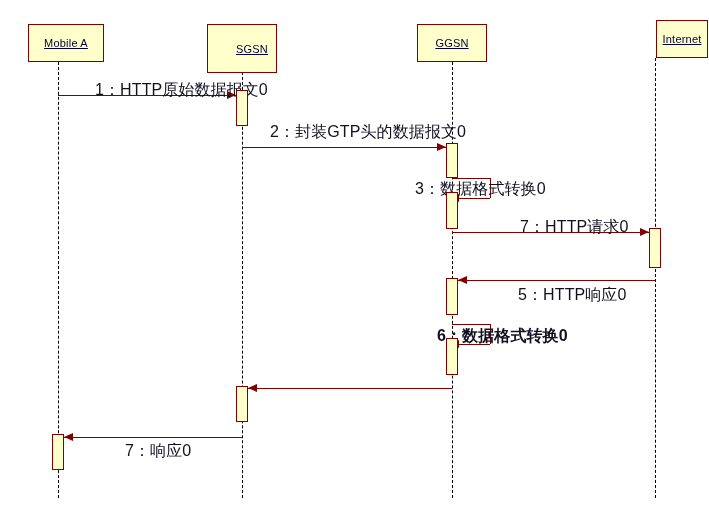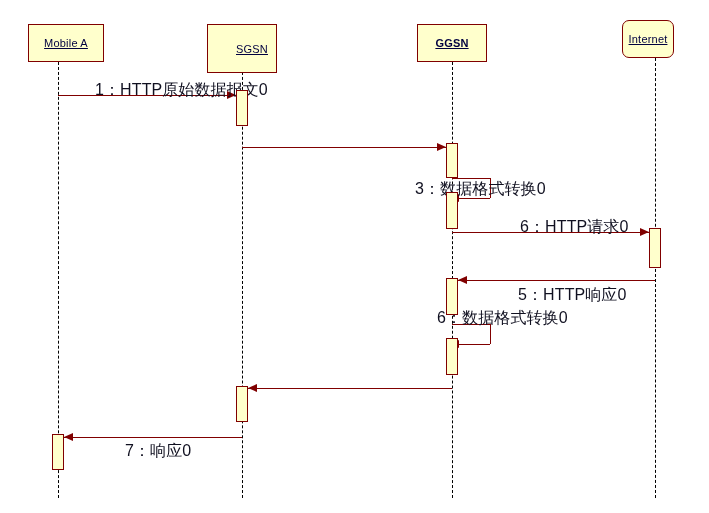--- a/index.html
+++ b/index.html
@@ -94,47 +94,48 @@
     <div class="lifeline" style="left: 58px; top: 62px; height: 436px;"></div>
     <div class="lifeline" style="left: 242px; top: 62px; height: 436px;"></div>
     <div class="lifeline" style="left: 452px; top: 62px; height: 436px;"></div>
     <div class="lifeline" style="left: 655px; top: 58px; height: 440px;"></div>
     <div class="actor-box" style="left: 28px; top: 24px; width: 76px; height: 38px;">
       <span class="actor-label">Mobile A</span>
     </div>
     <div class="actor-box" style="left: 207px; top: 24px; width: 70px; height: 49px; padding-left: 20px;">
       <span class="actor-label">SGSN</span>
     </div>
-    <div class="actor-box" style="left: 417px; top: 24px; width: 70px; height: 38px; font-weight: bold;">
+    <div class="actor-box" style="left: 417px; top: 24px; width: 70px; height: 38px;">
       <span class="actor-label">GGSN</span>
     </div>
-    <div class="actor-box" style="left: 622px; top: 20px; width: 52px; height: 38px; border-radius: 7px;">
+    <div class="actor-box" style="left: 656px; top: 20px; width: 52px; height: 38px;">
       <span class="actor-label">Internet</span>
     </div>
     <div class="msg-line" style="left: 58px; top: 95px; width: 178px;"></div>
     <div class="arrow-head right" style="left: 227px; top: 91px;"></div>
     <div class="msg-label" style="left: 95px; top: 80px;">1：HTTP原始数据报文0</div>
     <div class="msg-line" style="left: 242px; top: 147px; width: 204px;"></div>
     <div class="arrow-head right" style="left: 437px; top: 143px;"></div>
+    <div class="msg-label" style="left: 270px; top: 122px;">2：封装GTP头的数据报文0</div>
     <div class="self-top" style="left: 452px; top: 178px; width: 38px;"></div>
     <div class="self-right" style="left: 490px; top: 178px; height: 20px;"></div>
     <div class="self-bottom" style="left: 458px; top: 198px; width: 32px;"></div>
     <div class="arrow-head left" style="left: 450px; top: 194px;"></div>
     <div class="msg-label" style="left: 415px; top: 179px;">3：数据格式转换0</div>
     <div class="msg-line" style="left: 452px; top: 232px; width: 197px;"></div>
     <div class="arrow-head right" style="left: 640px; top: 228px;"></div>
-    <div class="msg-label" style="left: 520px; top: 217px;">6：HTTP请求0</div>
+    <div class="msg-label" style="left: 520px; top: 217px;">7：HTTP请求0</div>
     <div class="msg-line" style="left: 458px; top: 280px; width: 197px;"></div>
     <div class="arrow-head left" style="left: 458px; top: 276px;"></div>
     <div class="msg-label" style="left: 518px; top: 285px;">5：HTTP响应0</div>
     <div class="self-top" style="left: 452px; top: 324px; width: 38px;"></div>
     <div class="self-right" style="left: 490px; top: 324px; height: 20px;"></div>
     <div class="self-bottom" style="left: 458px; top: 344px; width: 32px;"></div>
     <div class="arrow-head left" style="left: 450px; top: 340px;"></div>
-    <div class="msg-label" style="left: 437px; top: 308px;">6：数据格式转换0</div>
+    <div class="msg-label" style="left: 437px; top: 326px; font-weight: bold;">6：数据格式转换0</div>
     <div class="msg-line" style="left: 248px; top: 388px; width: 204px;"></div>
     <div class="arrow-head left" style="left: 248px; top: 384px;"></div>
     <div class="msg-line" style="left: 64px; top: 437px; width: 178px;"></div>
     <div class="arrow-head left" style="left: 64px; top: 433px;"></div>
     <div class="msg-label" style="left: 125px; top: 441px;">7：响应0</div>
     <div class="activation" style="left: 236px; top: 90px; height: 36px;"></div>
     <div class="activation" style="left: 446px; top: 143px; height: 35px;"></div>
     <div class="activation" style="left: 446px; top: 192px; height: 37px;"></div>
     <div class="activation" style="left: 649px; top: 228px; height: 40px;"></div>
     <div class="activation" style="left: 446px; top: 278px; height: 37px;"></div>

